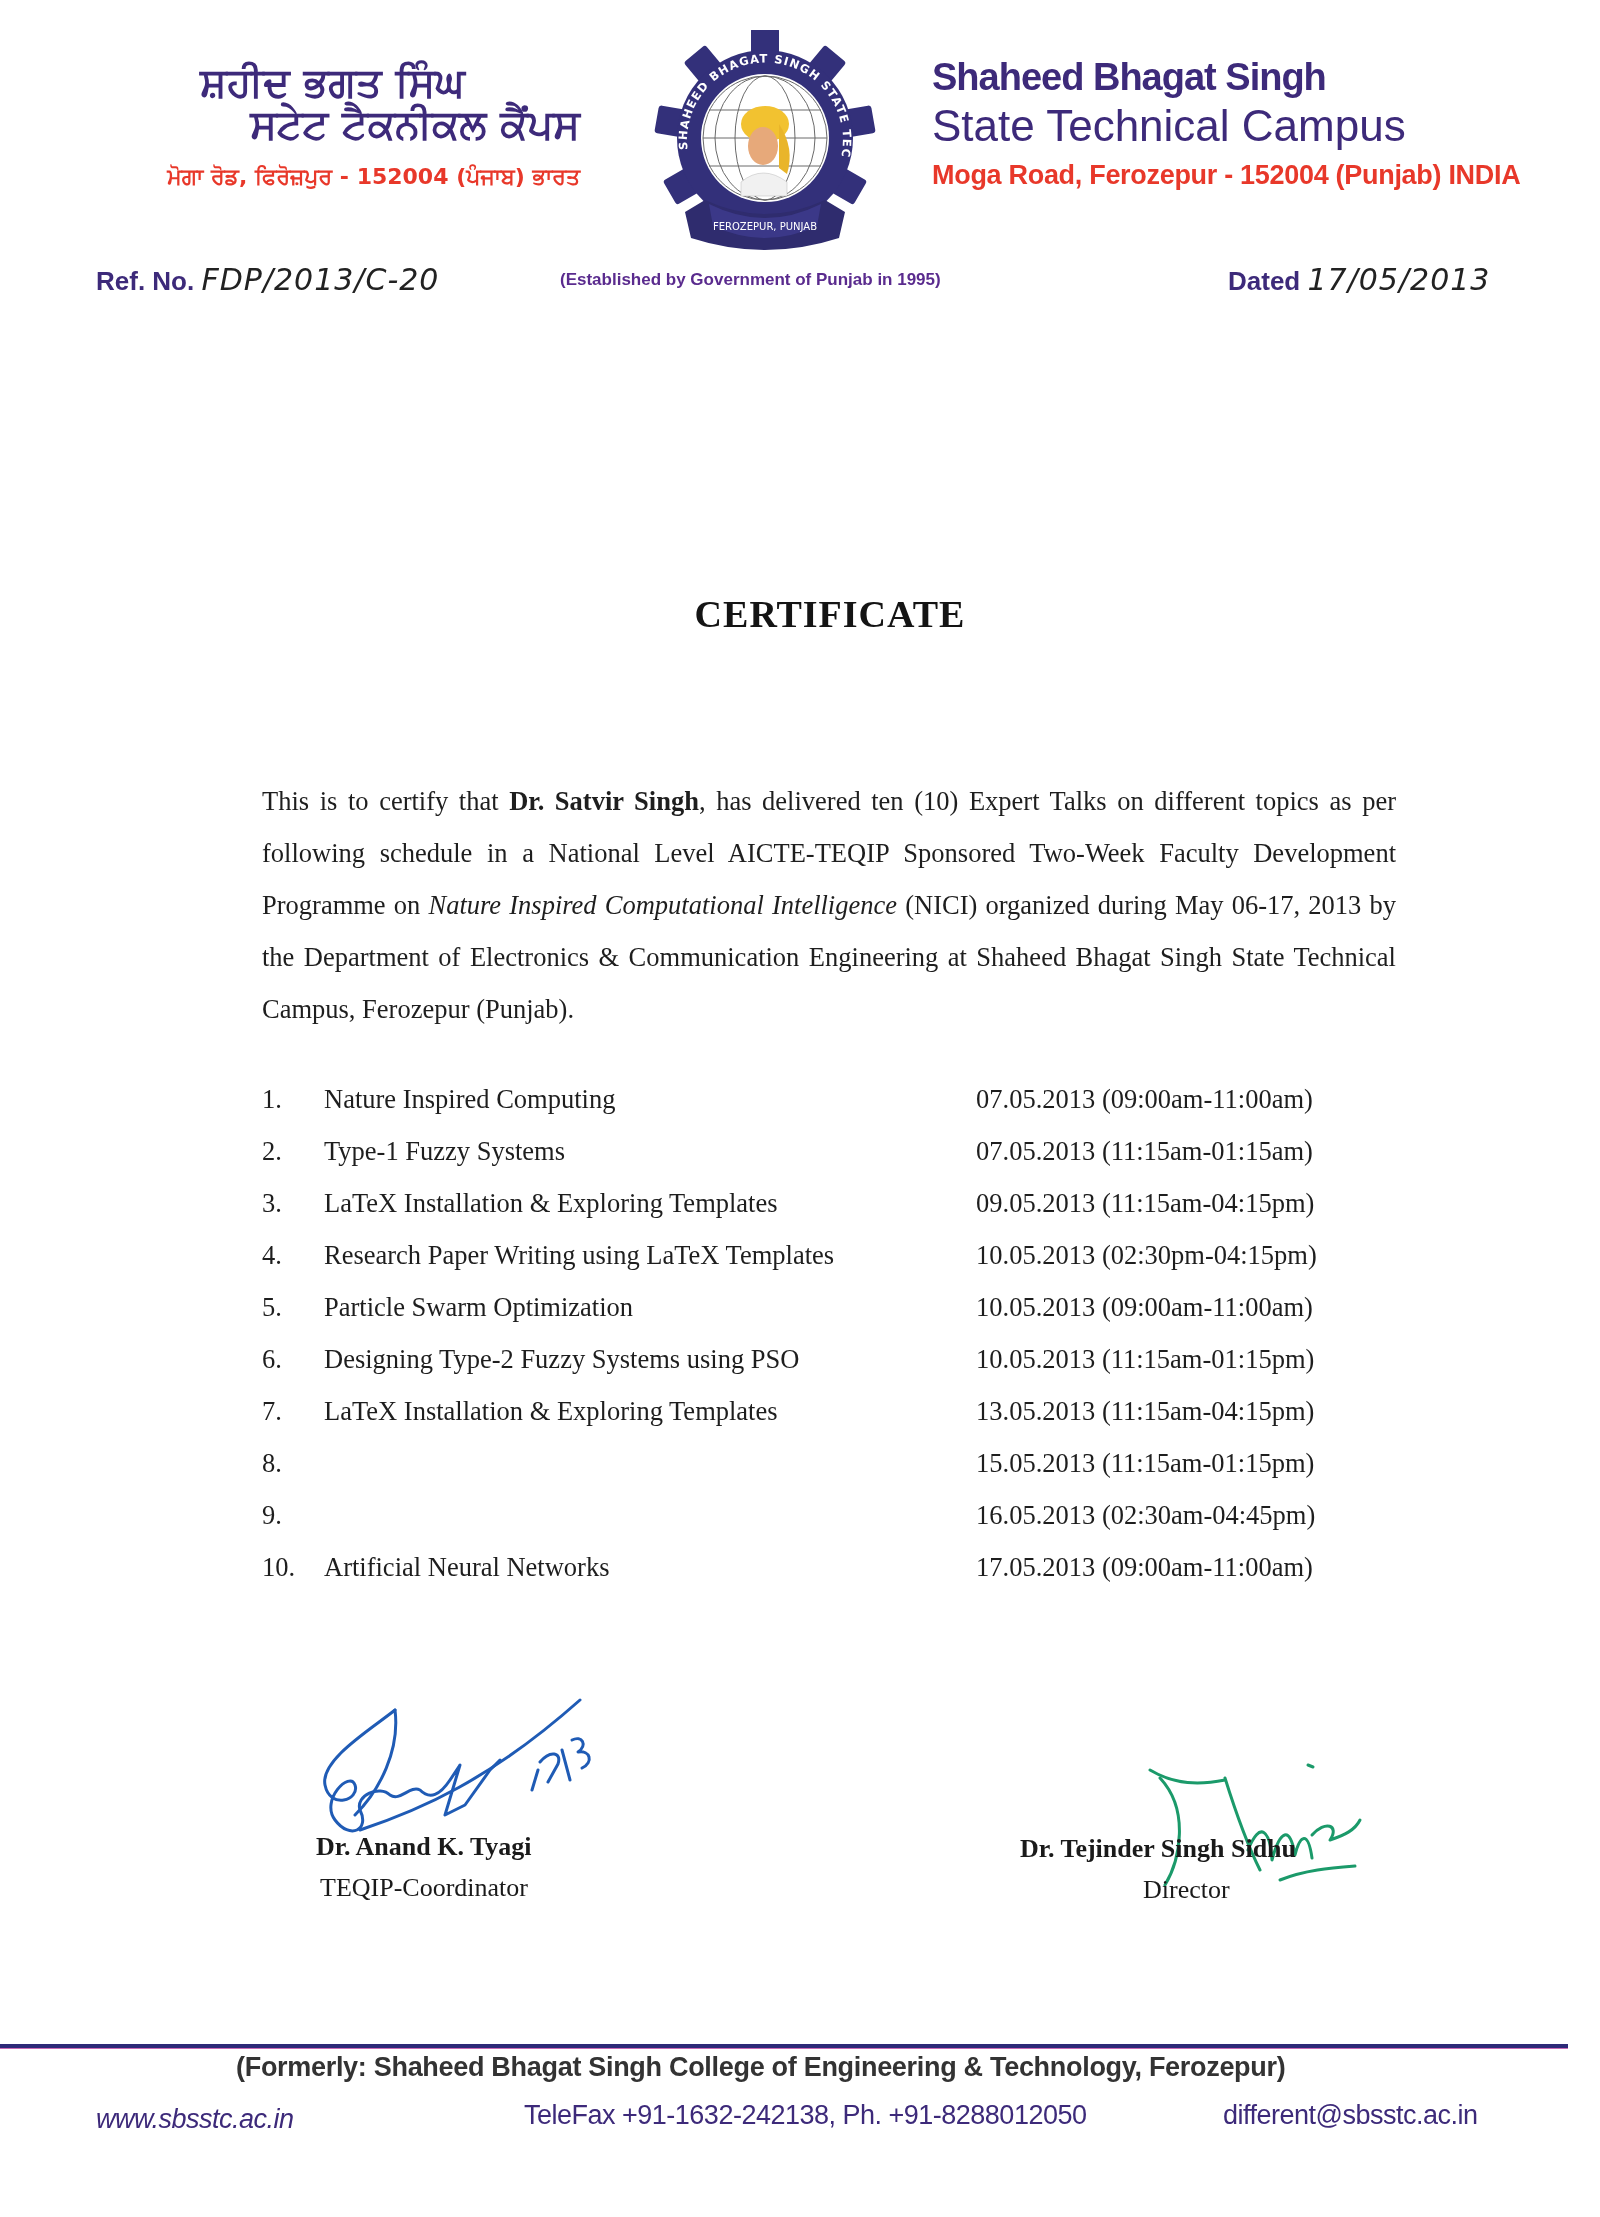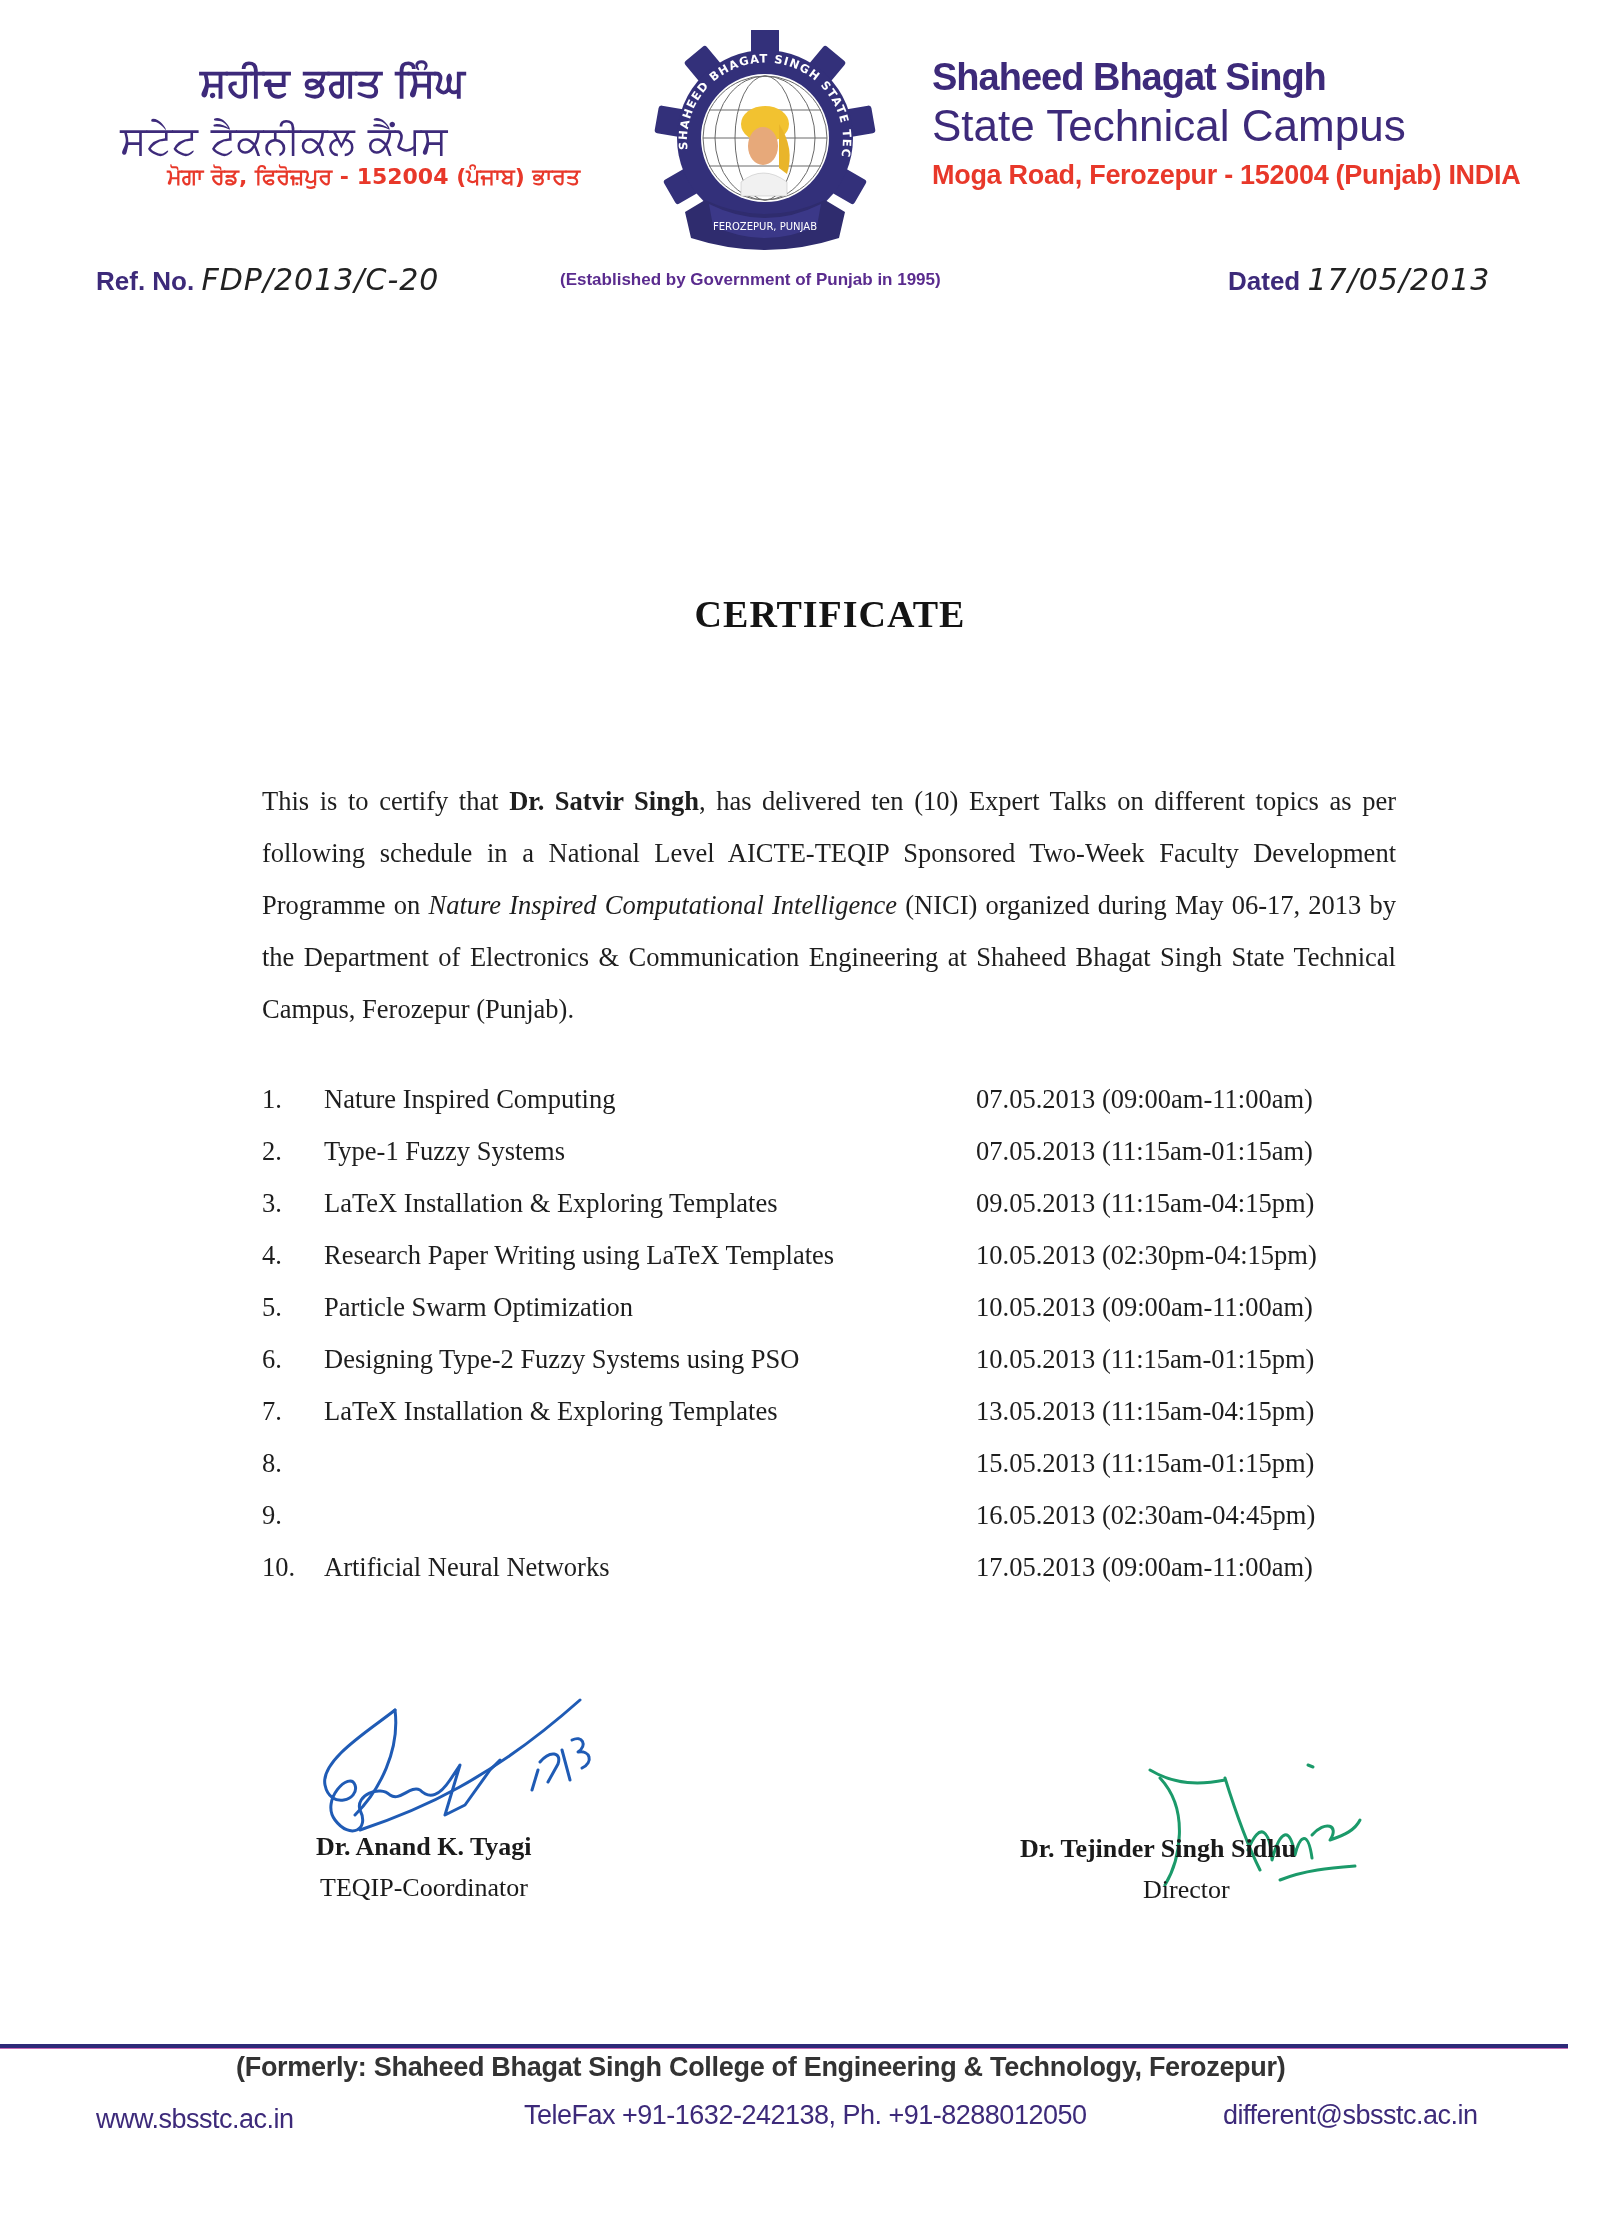--- a/index.html
+++ b/index.html
@@ -1,21 +1,21 @@
 <!DOCTYPE html>
 <html><head>
   <meta charset="utf-8">
   <style>
     html, body { margin: 0; padding: 0; background: #ffffff; }
     body { width: 1600px; height: 2217px; position: relative; overflow: hidden; font-family: "DejaVu Serif", serif; color: #1a1a1a; }
     .abs { position: absolute; }
 
     
     .pa-line1 { left: 200px; top: 58px; width: 380px; text-align: left; font-family: "DejaVu Sans", sans-serif; font-weight: bold; font-size: 40px; color: #3d2a7a; line-height: 48px; }
-    .pa-line2 { left: 120px; top: 116px; width: 460px; text-align: left; font-family: "DejaVu Sans", sans-serif; font-weight: normal; font-size: 40px; color: #3d2a7a; line-height: 48px; }
+    .pa-line2 { left: 120px; top: 100px; width: 460px; text-align: right; font-family: "DejaVu Sans", sans-serif; font-weight: bold; font-size: 40px; color: #3d2a7a; line-height: 48px; }
     .pa-line3 { left: 60px; top: 162px; width: 520px; text-align: right; font-family: "DejaVu Sans", sans-serif; font-weight: bold; font-size: 22px; color: #e8382a; line-height: 30px; }
 
     .logo { left: 640px; top: 30px; width: 250px; height: 230px; }
 
     .en-line1 { left: 932px; top: 55px; font-family: "Liberation Sans", sans-serif; font-weight: bold; font-size: 38px; color: #3d2a7a; letter-spacing: -1px; line-height: 44px; }
     .en-line2 { left: 932px; top: 100px; font-family: "Liberation Sans", sans-serif; font-size: 44px; color: #3d2a7a; line-height: 52px; }
     .en-line3 { left: 932px; top: 160px; font-family: "Liberation Sans", sans-serif; font-weight: bold; font-size: 27px; color: #e8382a; line-height: 30px; letter-spacing: -0.3px; }
 
     .ref { left: 96px; top: 262px; font-family: "Liberation Sans", sans-serif; font-weight: bold; font-size: 26px; color: #3d2a7a; }
     .handwritten { font-family: "DejaVu Sans", sans-serif; font-weight: normal; font-style: italic; color: #222; font-size: 30px; letter-spacing: 1px; }
@@ -44,21 +44,21 @@
     .sig-role { font-family: "Liberation Serif", serif; font-size: 26px; color: #1a1a1a; }
     .sig-left-name { left: 316px; top: 1832px; }
     .sig-left-role { left: 320px; top: 1873px; }
     .sig-right-name { left: 1020px; top: 1834px; text-align: center; }
     .sig-right-role { left: 1143px; top: 1875px; }
 
     
     .footer-rule { left: 0; top: 2044px; width: 1568px; height: 4px; background: #2d2a78; border-bottom: 1px solid #c76bb5; }
     .formerly { left: 236px; top: 2052px; font-family: "Liberation Sans", sans-serif; font-weight: bold; font-size: 27px; color: #333; letter-spacing: -0.3px; }
     .footer-contact { font-family: "Liberation Sans", sans-serif; font-size: 27px; color: #3d2a7a; letter-spacing: -0.5px; }
-    .fc-web { left: 96px; top: 2104px; }
+    .fc-web { left: 96px; top: 2104px; font-style: italic; }
     .fc-tel { left: 476px; top: 2100px; margin-left: 48px; }
     .fc-mail { left: 1223px; top: 2100px; }
   </style>
 </head>
 <body>
 
 <div class="abs pa-line1">ਸ਼ਹੀਦ ਭਗਤ ਸਿੰਘ</div>
 <div class="abs pa-line2">ਸਟੇਟ ਟੈਕਨੀਕਲ ਕੈਂਪਸ</div>
 <div class="abs pa-line3">ਮੋਗਾ ਰੋਡ, ਫਿਰੋਜ਼ਪੁਰ - 152004 (ਪੰਜਾਬ) ਭਾਰਤ</div>
 

